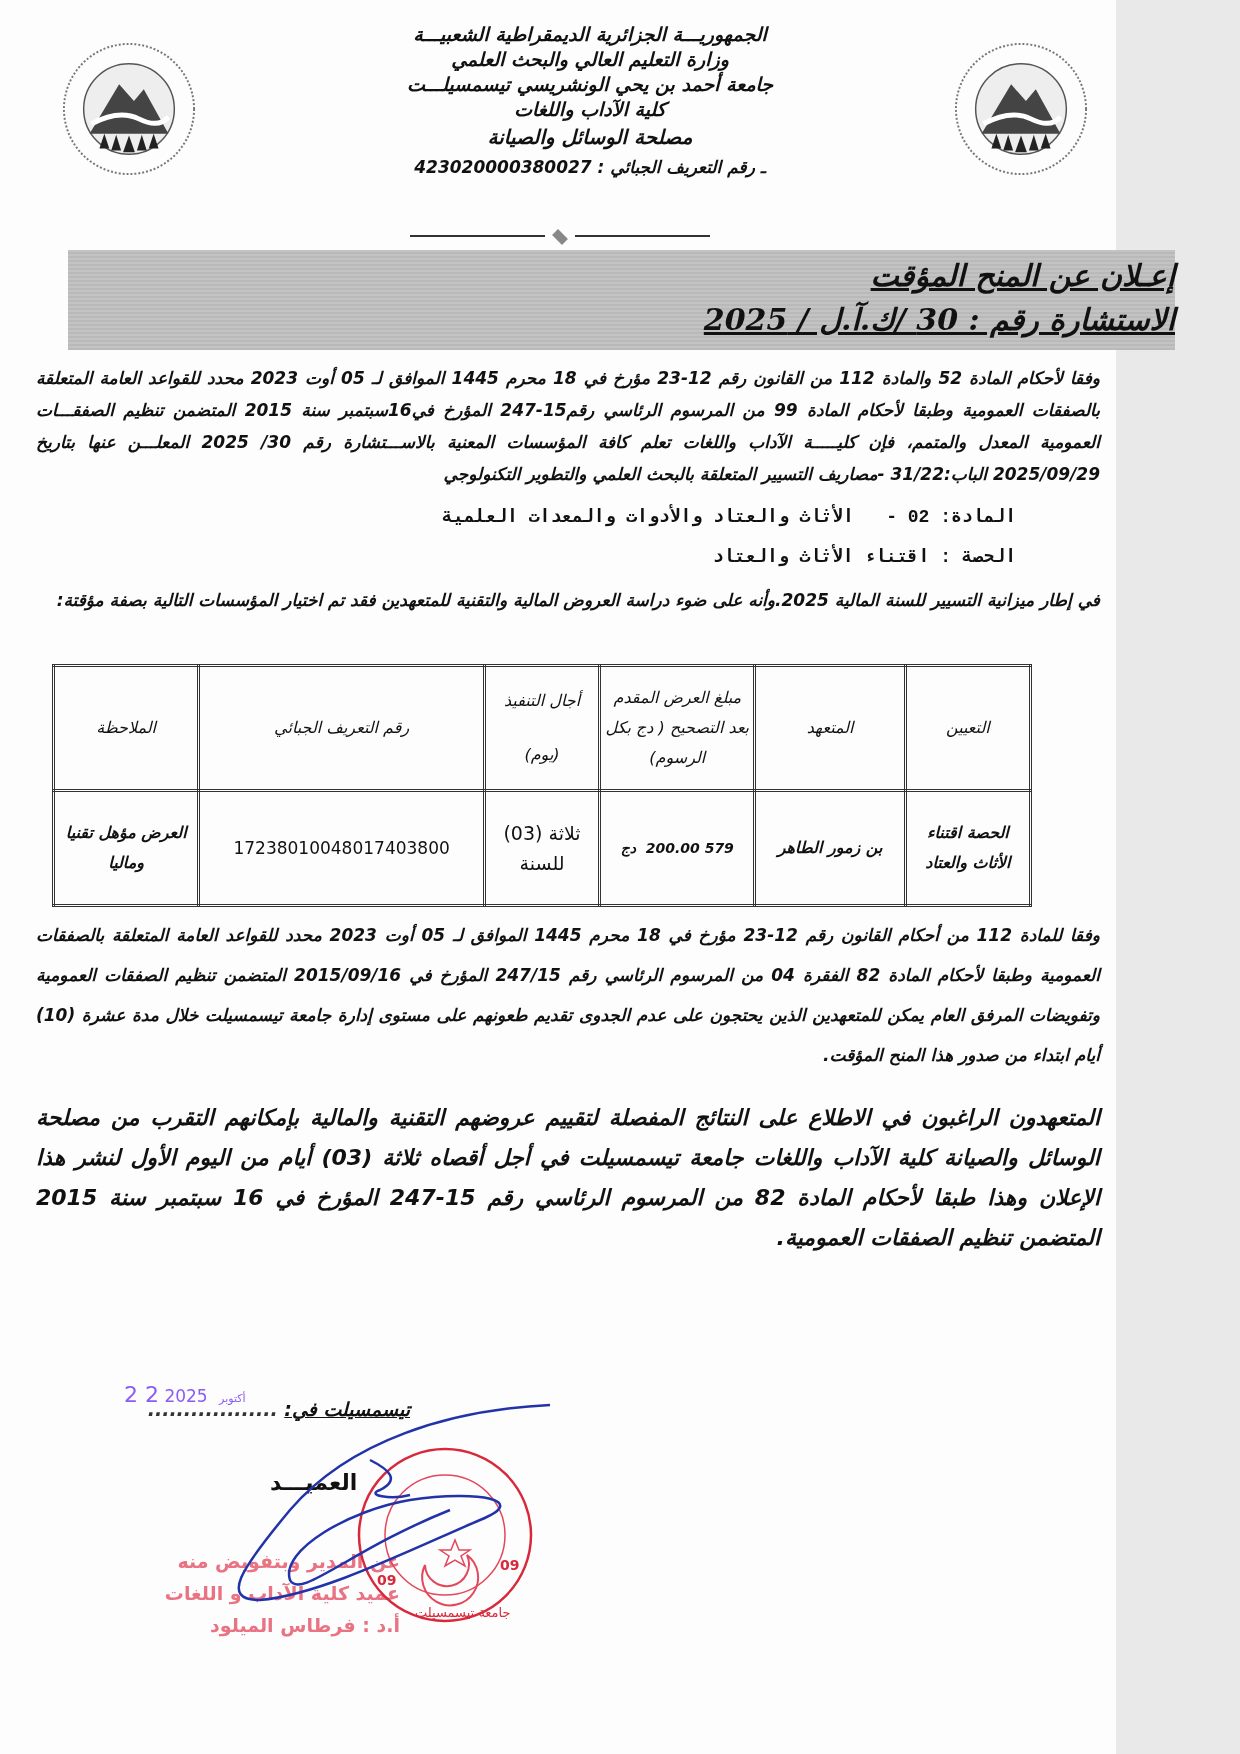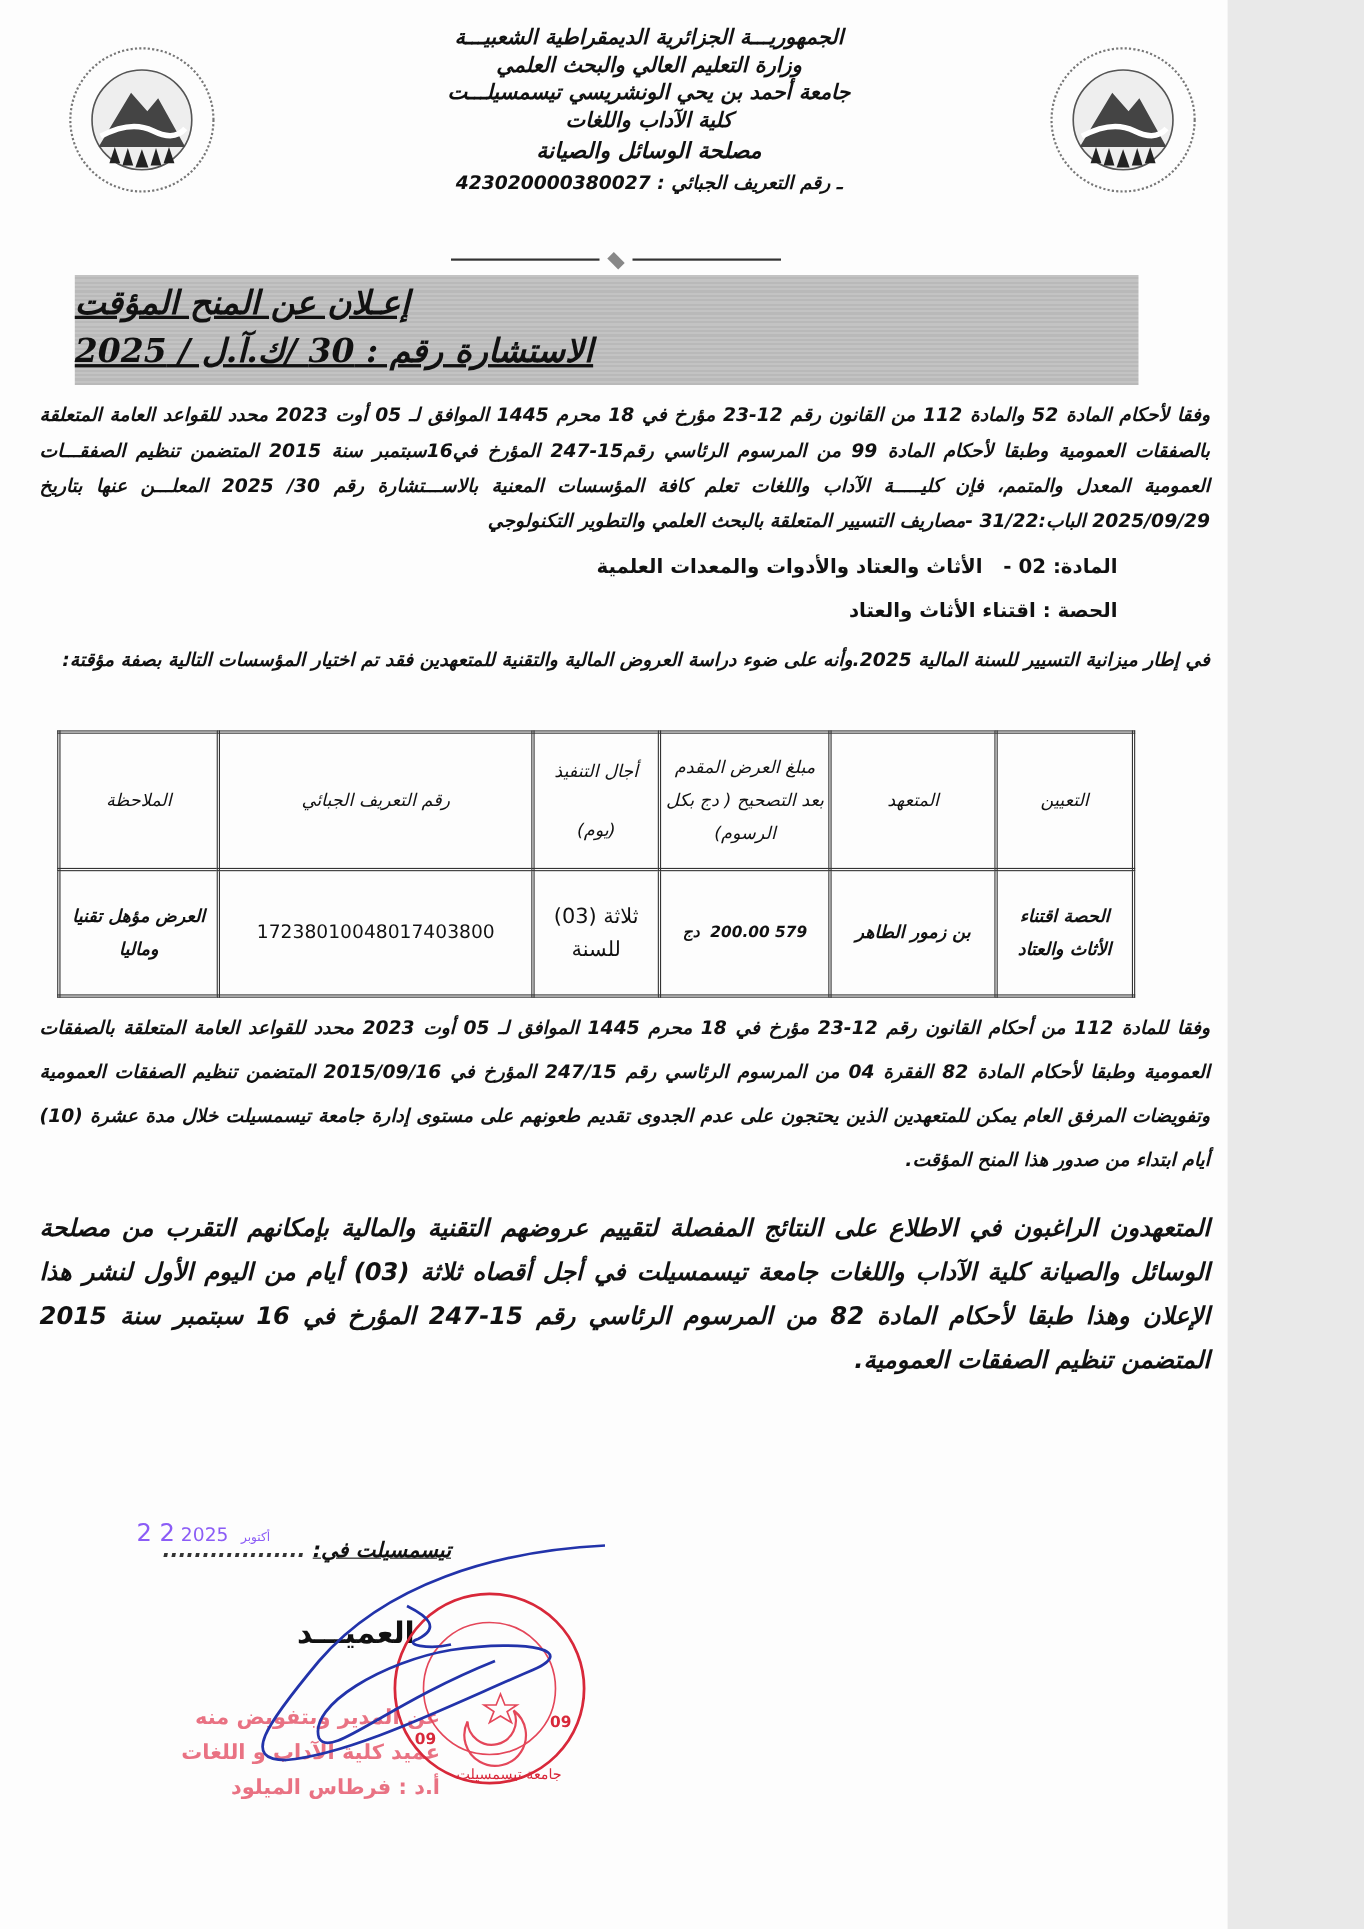--- a/index.html
+++ b/index.html
@@ -13,29 +13,29 @@
   .hdr .big { font-size:19px; }
   .hdr .l5 { font-size:20px; line-height:30px; }
   .hdr .nif { font-size:17px; line-height:30px; }
   .logo { position:absolute; width:138px; height:138px; }
   .logo-l { left:60px; top:40px; }
   .logo-r { left:952px; top:40px; }
   .divider { position:absolute; left:410px; top:230px; width:300px; height:12px; }
   .divider .ln { position:absolute; top:5px; height:2px; background:#333; }
   .divider .dia { position:absolute; left:143px; top:0; width:14px; height:14px; background:#888; transform:rotate(45deg) scaleY(0.6); }
   
-  .title-box { position:absolute; left:68px; top:250px; width:967px; height:100px;
-               background:repeating-linear-gradient(0deg,#b9b9b9 0 2px,#c3c3c3 2px 4px); text-align:left; direction:rtl; }
+  .title-box { position:absolute; left:68px; top:250px; width:1107px; height:100px;
+               background:repeating-linear-gradient(0deg,#b9b9b9 0 2px,#c3c3c3 2px 4px); text-align:right; direction:rtl; }
   .title-box .t1 { font-size:30px; font-weight:bold; font-style:italic; text-decoration:underline; margin-top:4px; line-height:44px; font-family:"DejaVu Serif", serif; }
   .title-box .t2 { font-size:30px; font-weight:bold; font-style:italic; text-decoration:underline; line-height:44px; font-family:"DejaVu Serif", serif; }
   
   .para { position:absolute; left:36px; width:1064px; direction:rtl; text-align:justify;
           font-weight:bold; font-style:italic; font-size:17px; }
   .p1 { top:362px; line-height:32px; }
-  .subline { position:absolute; direction:rtl; font-weight:bold; font-size:18px; }
+  .subline { position:absolute; direction:rtl; font-weight:bold; font-size:18px;font-family:Liberation Mono, monospace; }
   .s-mada { top:505px; right:100px; }
   .s-hissa { top:545px; right:100px; }
   .p2 { top:583px; line-height:34px; font-size:17px; }
   
   table.offers { position:absolute; left:52px; top:664px; width:980px; border-collapse:collapse; direction:rtl;
                  font-size:16px; }
   table.offers th, table.offers td { border:3px double #333; text-align:center; vertical-align:middle; font-style:italic; }
   table.offers th { height:120px; font-weight:normal; line-height:30px; }
   table.offers td { height:110px; font-weight:bold; line-height:30px; }
   .col-desig { width:120px; }
@@ -49,21 +49,21 @@
   td.delay { font-style:normal !important; font-weight:normal !important; font-size:19px; line-height:40px; }
   .p3 { top:915px; line-height:40px; font-size:17px; }
   .p4 { top:1098px; line-height:40px; font-size:22px; }
   
   .place { position:absolute; left:80px; top:1398px; width:330px; direction:rtl; font-size:19px; font-weight:bold; font-style:italic; }
   .place .lbl { text-decoration:underline; }
   .place .dots { letter-spacing:2px; color:#333; }
   .stamp-date { position:absolute; left:100px; top:1382px; color:#8b5cf6; font-size:17px; direction:ltr; }
   .stamp-date .day { font-size:22px; margin-left:24px; }
   .stamp-date .month { font-size:11px; margin-left:6px; }
-  .dean { position:absolute; left:270px; top:1470px; font-size:27px; font-weight:bold; direction:rtl; }
+  .dean { position:absolute; left:270px; top:1470px; font-size:22px; font-weight:bold; direction:rtl; }
   .redtext { position:absolute; left:110px; top:1545px; width:290px; direction:rtl; text-align:right;
              color:#e65a6e; font-weight:bold; font-size:19px; line-height:32px; opacity:0.85; }
   .seal { position:absolute; left:355px; top:1445px; width:180px; height:180px; }
   .sig { position:absolute; left:150px; top:1400px; width:420px; height:240px; }
 </style>
 </head>
 <body>
 
 <div class="page">
 

